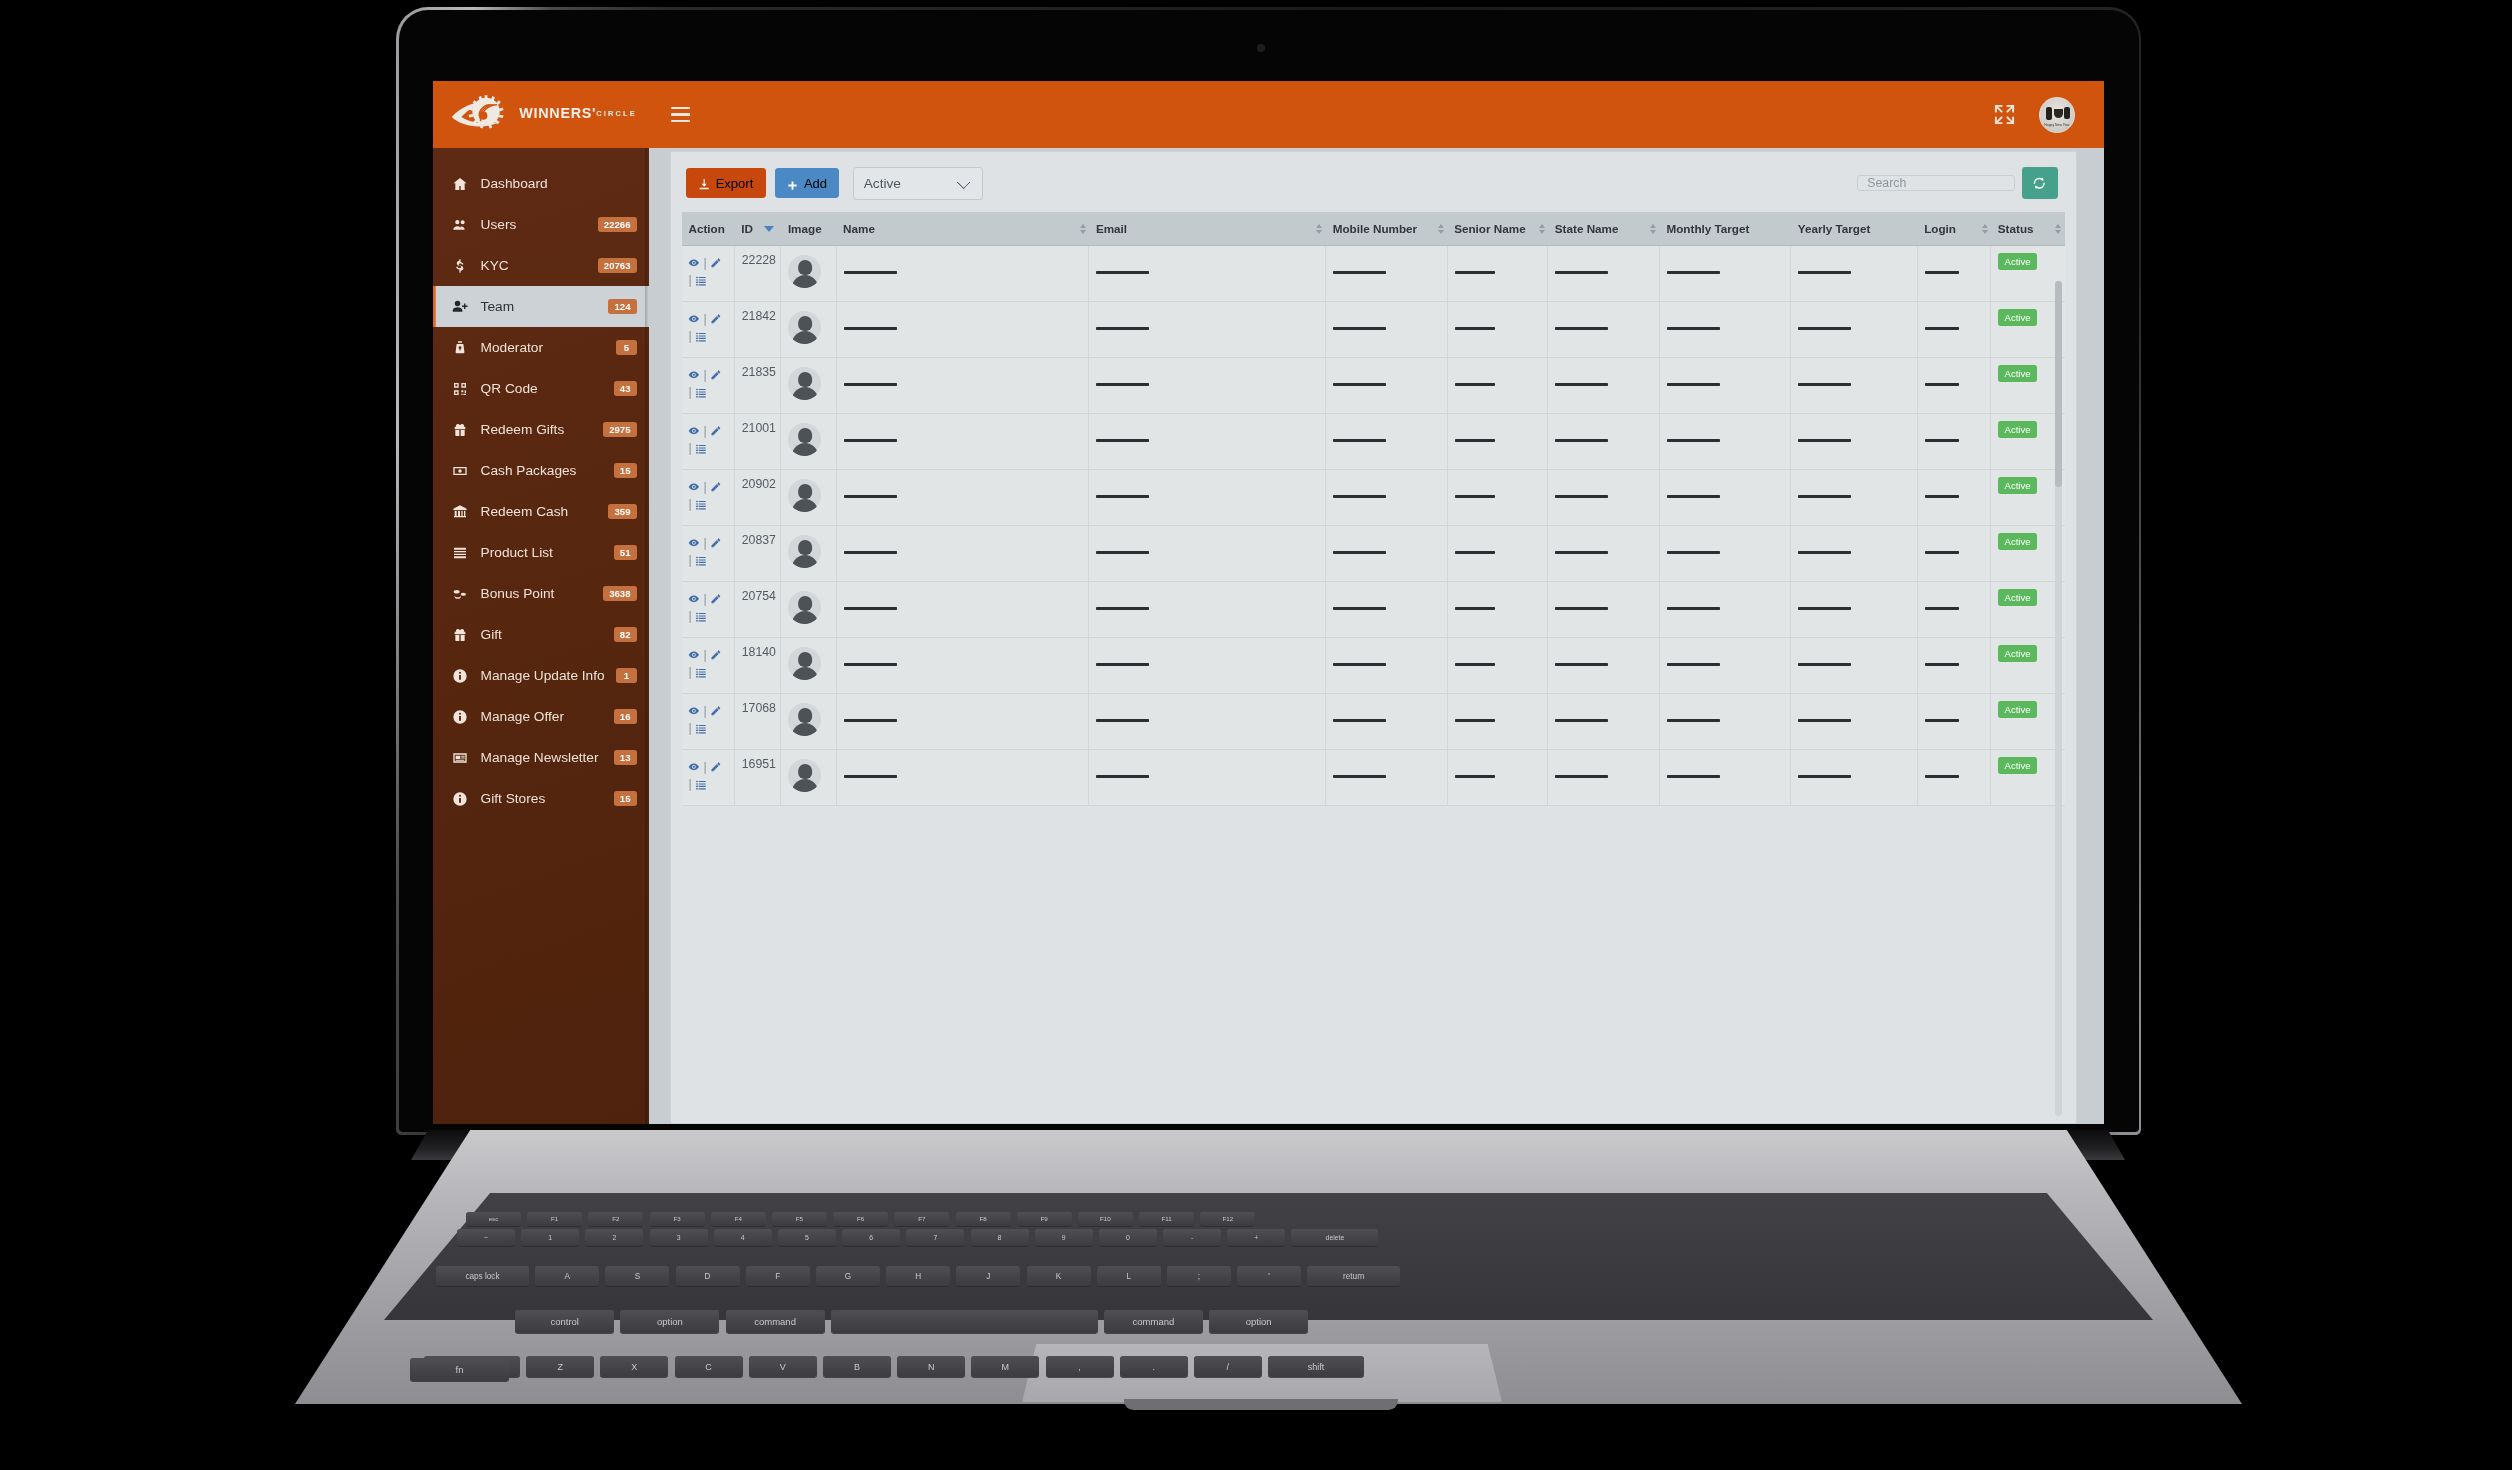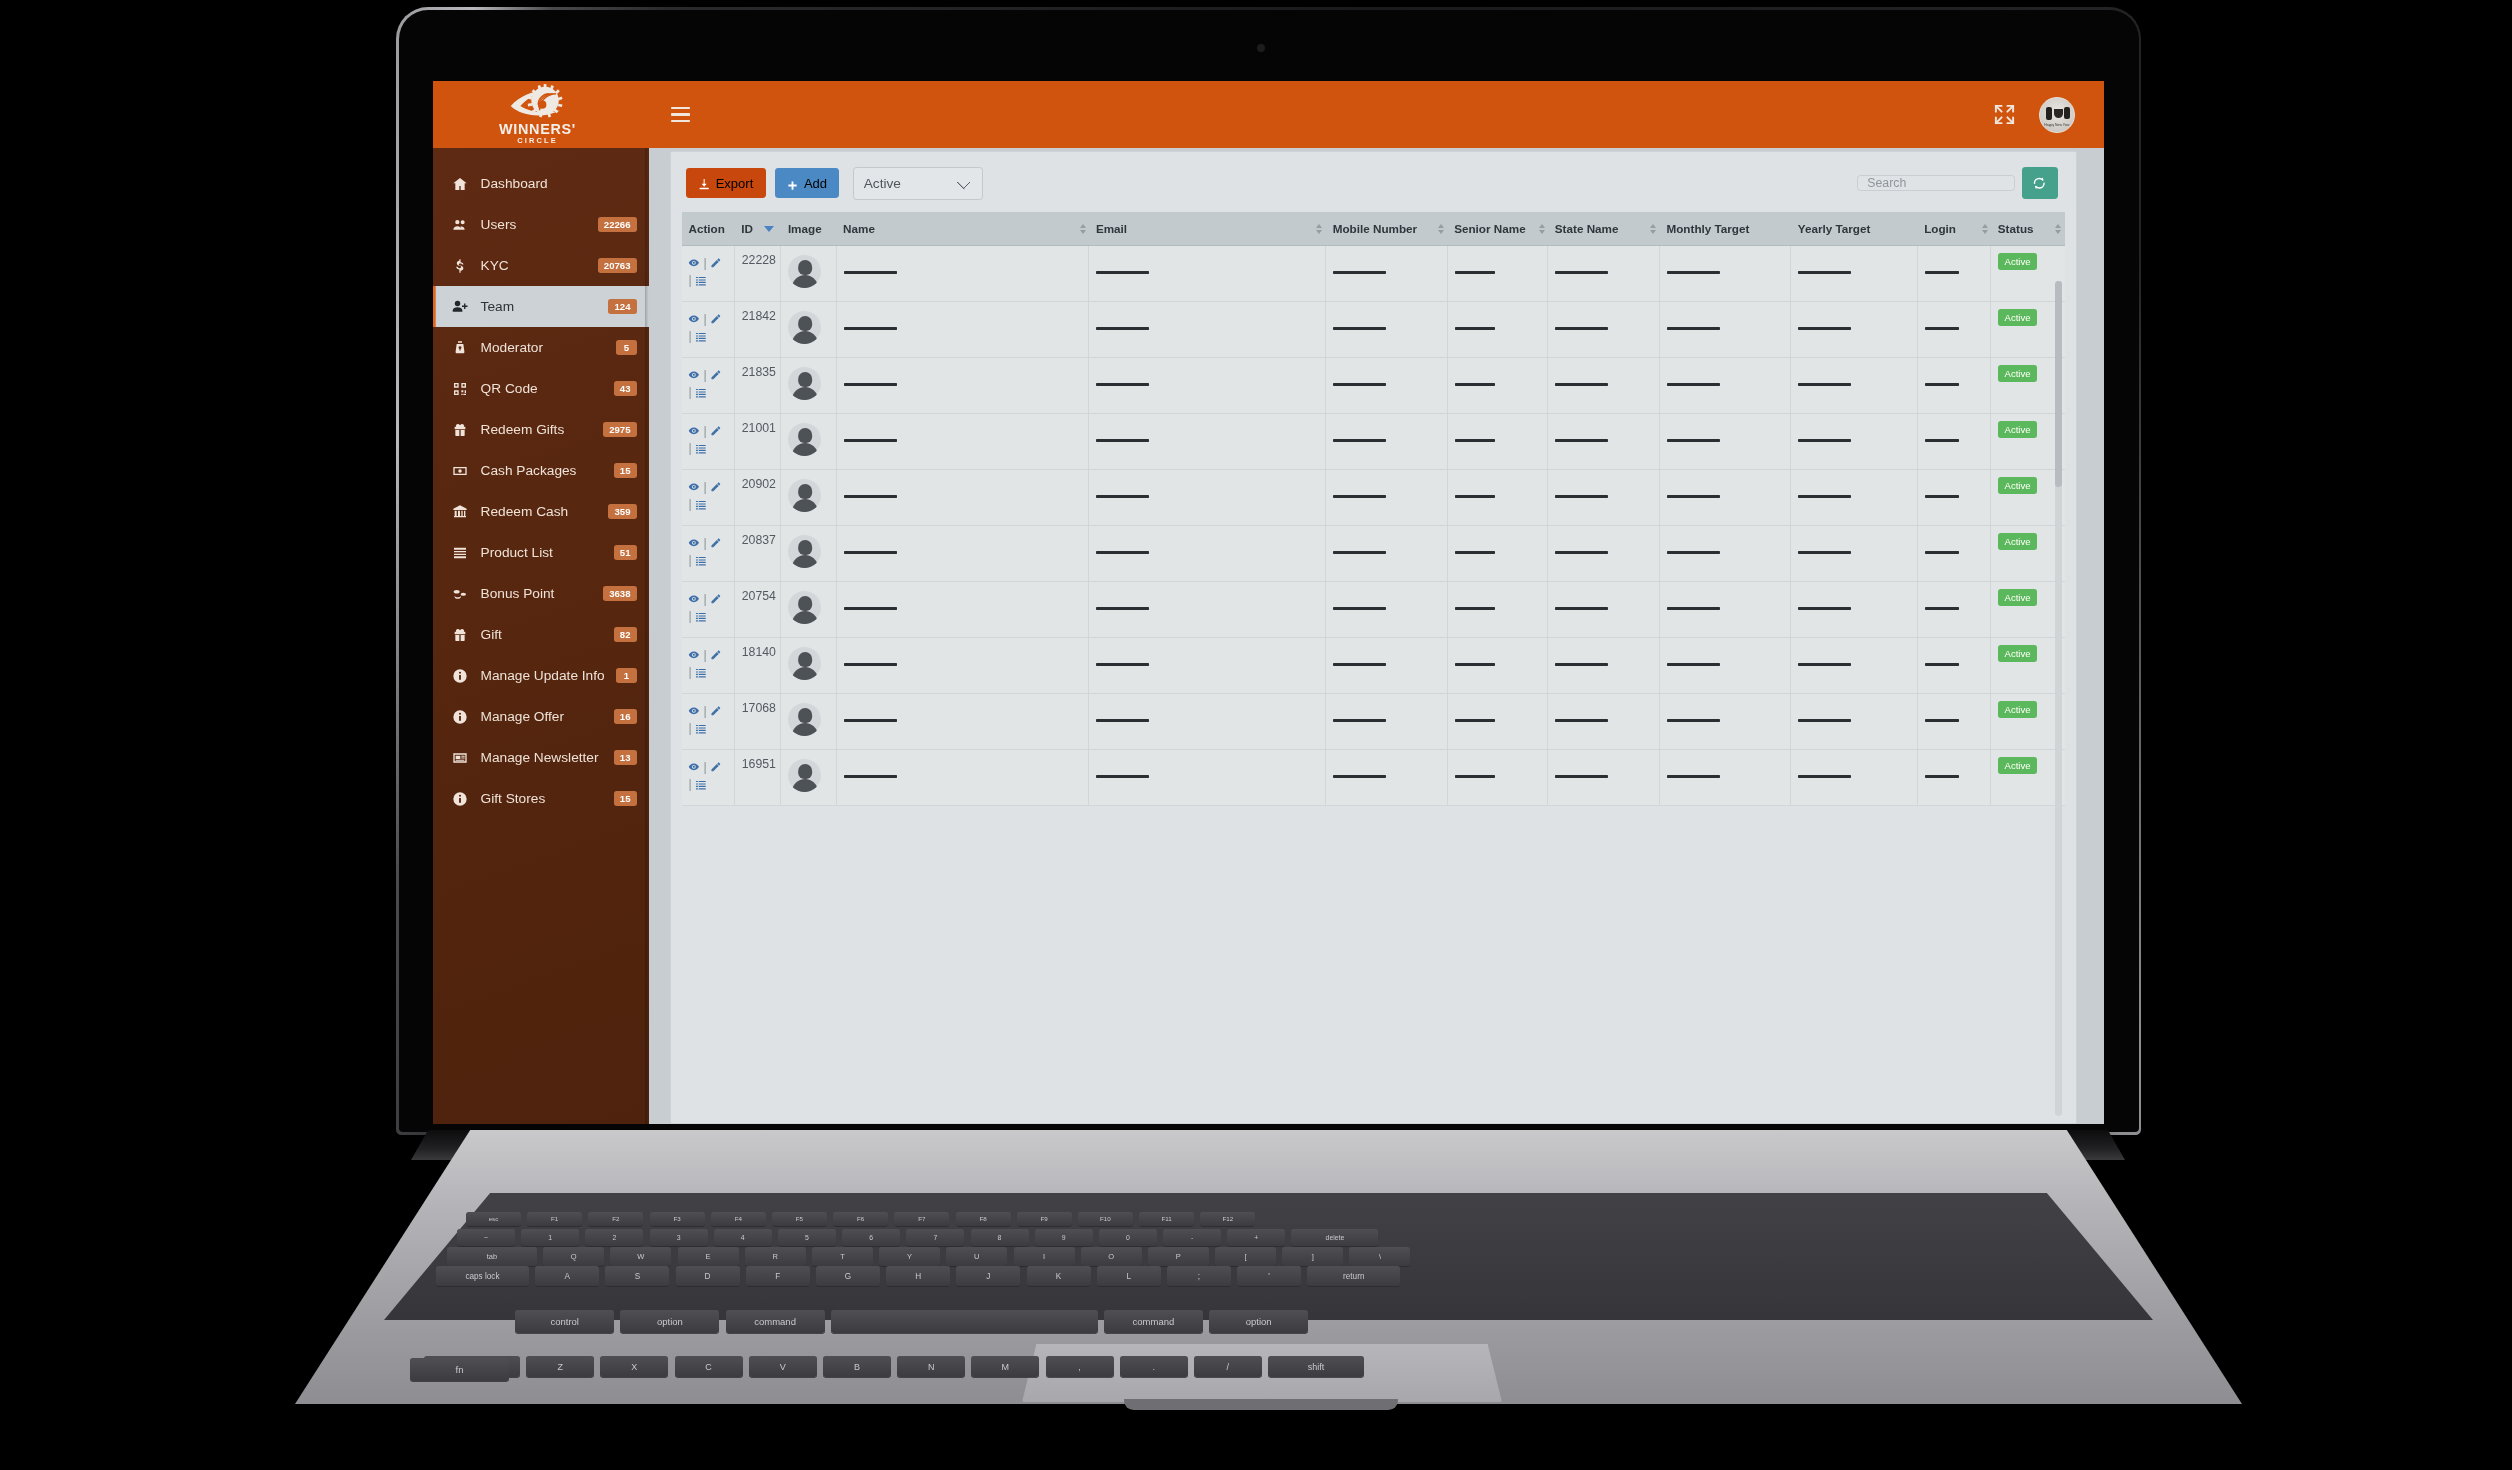--- a/index.html
+++ b/index.html
@@ -117,21 +117,21 @@
     display: flex; align-items: center;
     flex: 0 0 auto;
     position: relative;
   }
   #brand-block {
     width: 209px; height: 67px;
     display: flex; align-items: center; justify-content: center;
     flex: 0 0 auto;
     background: #d1540e;
   }
-  #brand-logo { display:flex; flex-direction:column; align-items:center; }
+  #brand-logo { display:flex; flex-direction:row; align-items:center; }
   #brand-mark { width: 81px; height: 40px; }
   #brand-name {
     color: #f4efe9; font-weight: bold; letter-spacing: 0.7px;
     font-size: 14.4px; line-height: 13.7px; margin-top: -1.4px;
   }
   #brand-sub {
     color: #f4efe9; font-weight: bold; letter-spacing: 2.1px;
     font-size: 7.5px; line-height: 8.2px;
   }
   #hamburger-btn {
@@ -1254,36 +1254,20 @@
       <div class="kbd-key" style="height: 16.5px; font-size: 6.9px; min-width: 58px; width: 58px;">5</div>
       <div class="kbd-key" style="height: 16.5px; font-size: 6.9px; min-width: 58px; width: 58px;">6</div>
       <div class="kbd-key" style="height: 16.5px; font-size: 6.9px; min-width: 58px; width: 58px;">7</div>
       <div class="kbd-key" style="height: 16.5px; font-size: 6.9px; min-width: 58px; width: 58px;">8</div>
       <div class="kbd-key" style="height: 16.5px; font-size: 6.9px; min-width: 58px; width: 58px;">9</div>
       <div class="kbd-key" style="height: 16.5px; font-size: 6.9px; min-width: 58px; width: 58px;">0</div>
       <div class="kbd-key" style="height: 16.5px; font-size: 6.9px; min-width: 58px; width: 58px;">-</div>
       <div class="kbd-key" style="height: 16.5px; font-size: 6.9px; min-width: 58px; width: 58px;">+</div>
       <div class="kbd-key" style="height: 16.5px; font-size: 6.9px; min-width: 87px; width: 87px;">delete</div>
     </div>
-    <div class="kbd-row" style="top: 1247px; left: 447px; height: 18.5px;">
-      <div class="kbd-key" style="height: 18.5px; font-size: 7.5px; min-width: 90px; width: 90px;">tab</div>
-      <div class="kbd-key" style="height: 18.5px; font-size: 7.5px; min-width: 61px; width: 61px;">Q</div>
-      <div class="kbd-key" style="height: 18.5px; font-size: 7.5px; min-width: 61px; width: 61px;">W</div>
-      <div class="kbd-key" style="height: 18.5px; font-size: 7.5px; min-width: 61px; width: 61px;">E</div>
-      <div class="kbd-key" style="height: 18.5px; font-size: 7.5px; min-width: 61px; width: 61px;">R</div>
-      <div class="kbd-key" style="height: 18.5px; font-size: 7.5px; min-width: 61px; width: 61px;">T</div>
-      <div class="kbd-key" style="height: 18.5px; font-size: 7.5px; min-width: 61px; width: 61px;">Y</div>
-      <div class="kbd-key" style="height: 18.5px; font-size: 7.5px; min-width: 61px; width: 61px;">U</div>
-      <div class="kbd-key" style="height: 18.5px; font-size: 7.5px; min-width: 61px; width: 61px;">I</div>
-      <div class="kbd-key" style="height: 18.5px; font-size: 7.5px; min-width: 61px; width: 61px;">O</div>
-      <div class="kbd-key" style="height: 18.5px; font-size: 7.5px; min-width: 61px; width: 61px;">P</div>
-      <div class="kbd-key" style="height: 18.5px; font-size: 7.5px; min-width: 61px; width: 61px;">[</div>
-      <div class="kbd-key" style="height: 18.5px; font-size: 7.5px; min-width: 61px; width: 61px;">]</div>
-      <div class="kbd-key" style="height: 18.5px; font-size: 7.5px; min-width: 61px; width: 61px;">\</div>
-    </div>
     <div class="kbd-row" style="top: 1266px; left: 436px; height: 20px;">
       <div class="kbd-key" style="height: 20px; font-size: 8.2px; min-width: 93px; width: 93px;">caps lock</div>
       <div class="kbd-key" style="height: 20px; font-size: 8.2px; min-width: 64px; width: 64px;">A</div>
       <div class="kbd-key" style="height: 20px; font-size: 8.2px; min-width: 64px; width: 64px;">S</div>
       <div class="kbd-key" style="height: 20px; font-size: 8.2px; min-width: 64px; width: 64px;">D</div>
       <div class="kbd-key" style="height: 20px; font-size: 8.2px; min-width: 64px; width: 64px;">F</div>
       <div class="kbd-key" style="height: 20px; font-size: 8.2px; min-width: 64px; width: 64px;">G</div>
       <div class="kbd-key" style="height: 20px; font-size: 8.2px; min-width: 64px; width: 64px;">H</div>
       <div class="kbd-key" style="height: 20px; font-size: 8.2px; min-width: 64px; width: 64px;">J</div>
       <div class="kbd-key" style="height: 20px; font-size: 8.2px; min-width: 64px; width: 64px;">K</div>

